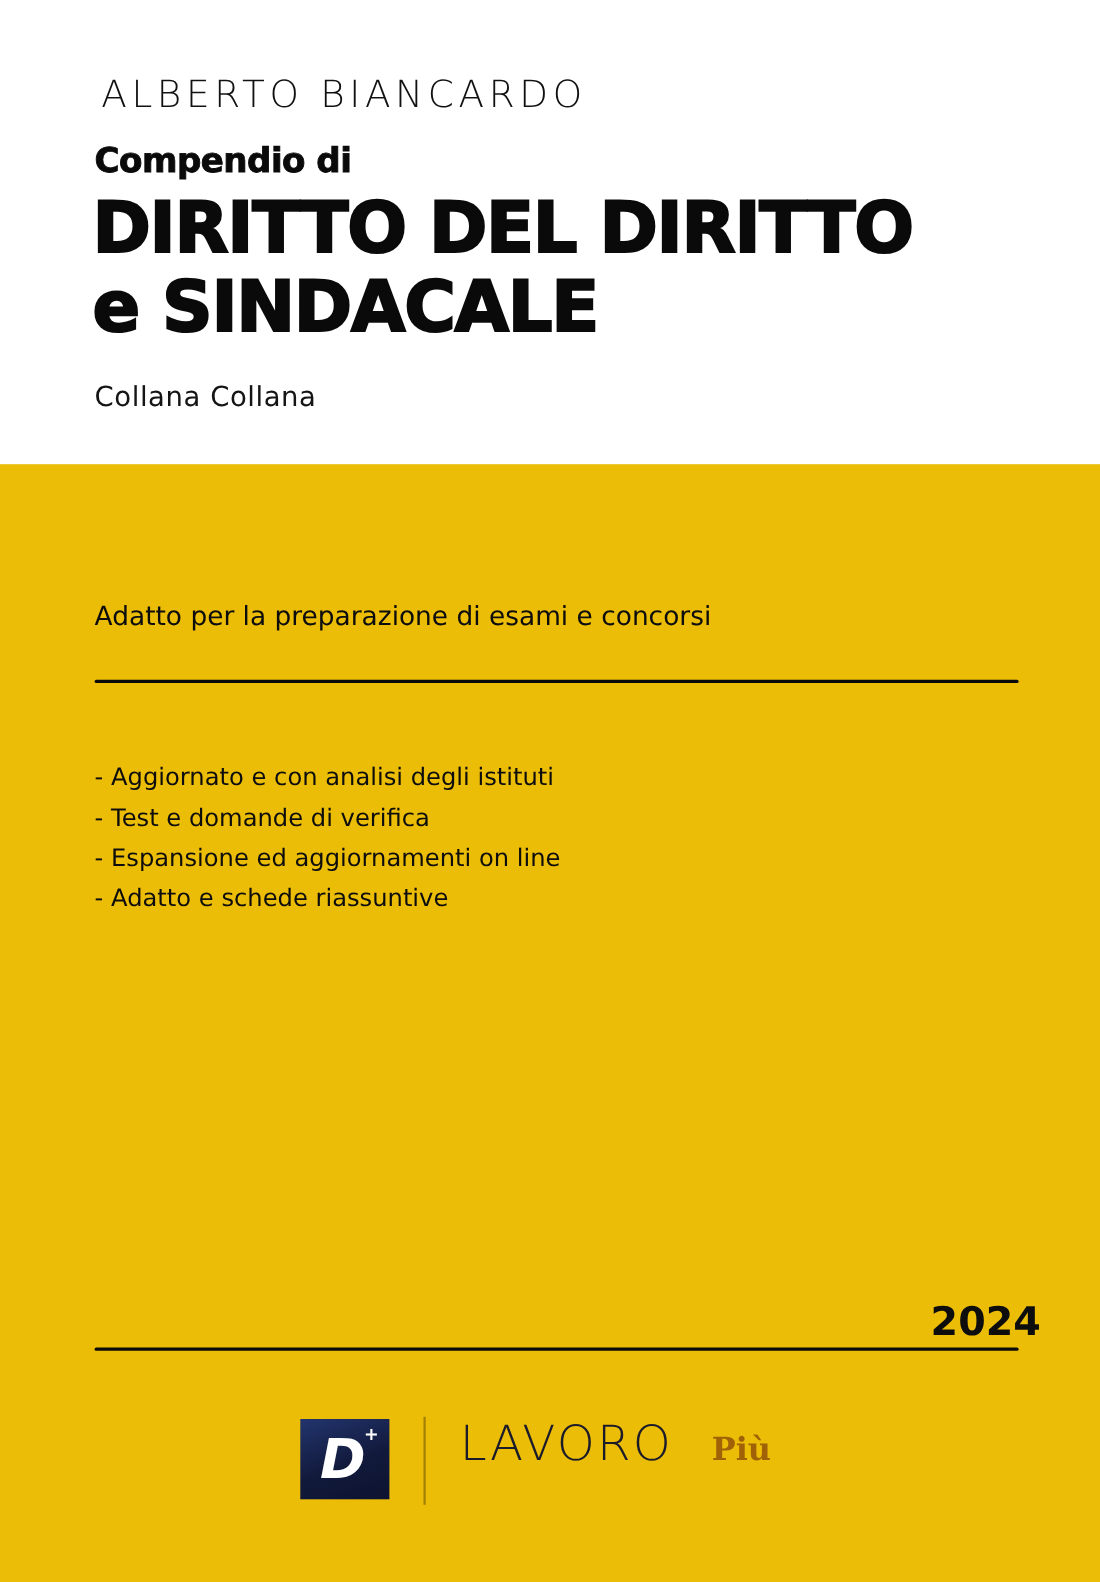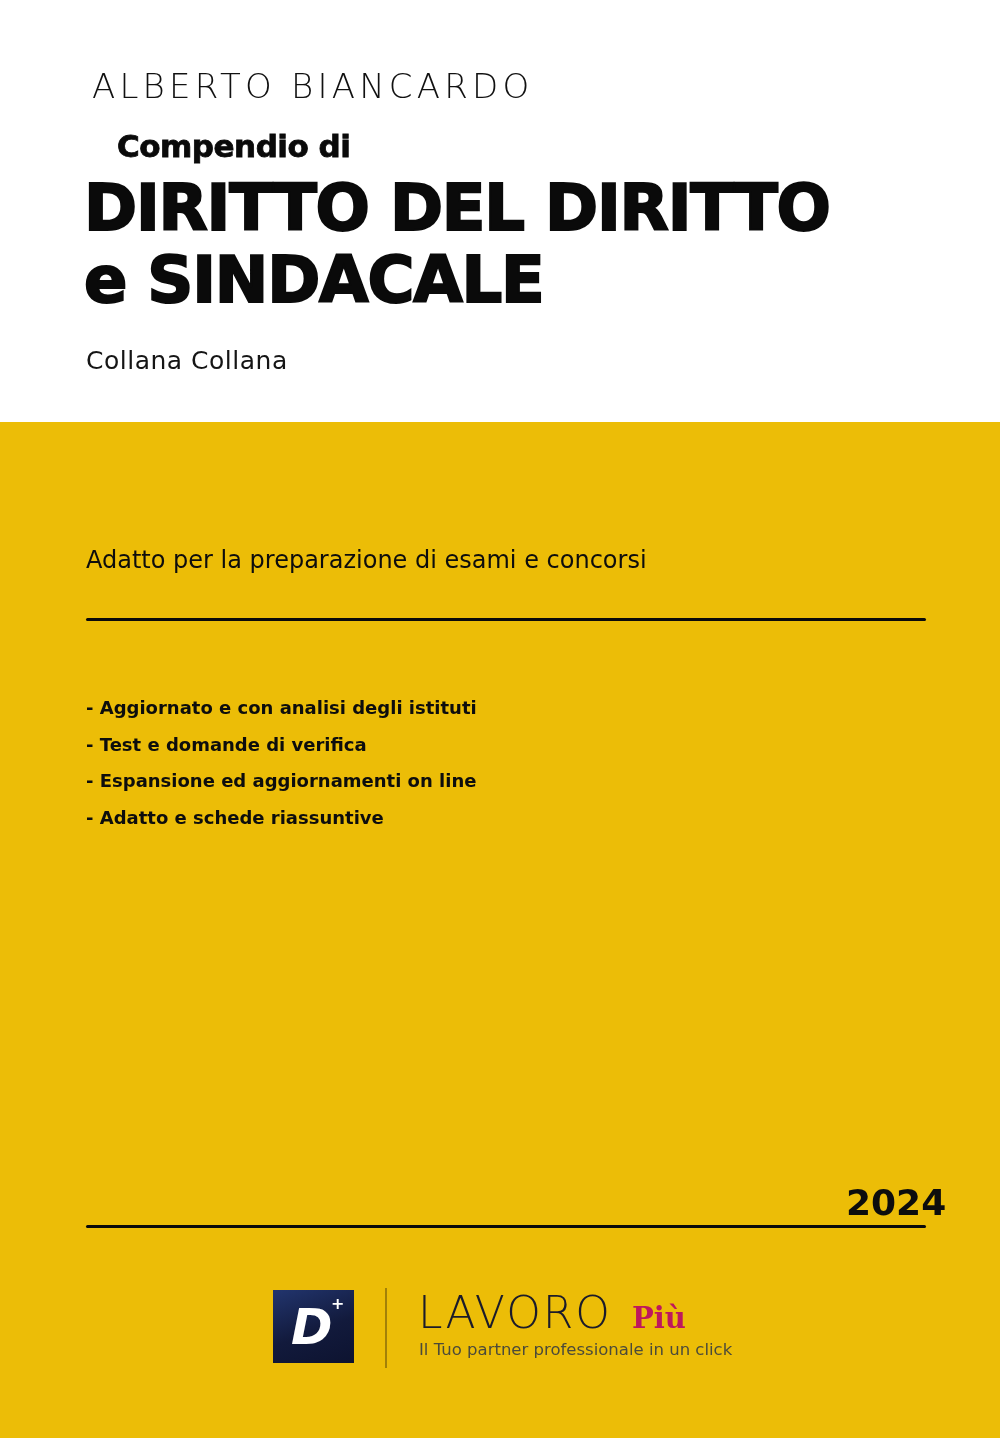--- a/index.html
+++ b/index.html
@@ -25,21 +25,20 @@
       color: #111;
       -webkit-text-stroke: 0;
     }
     .prefix {
       position: absolute; left: 86px; top: 128px;
       font-family: "DejaVu Sans", sans-serif;
       font-weight: 900;
       font-size: 31px;
       letter-spacing: -0.5px;
       color: #0a0a0a;
-      margin-left: 31px;
       -webkit-text-stroke: 0.8px #0a0a0a;
     }
     .title {
       position: absolute; left: 84px; top: 172px;
       font-family: "DejaVu Sans", sans-serif;
       font-weight: 900;
       font-size: 64px;
       line-height: 72px;
       letter-spacing: -1.2px;
       color: #0a0a0a;
@@ -66,22 +65,22 @@
     .rule {
       position: absolute; left: 86px; width: 840px; height: 3px;
       background: #0a0a0a; border-radius: 2px;
     }
     .rule.r1 { top: 618px; }
     .rule.r2 { top: 1225px; }
     .features {
       position: absolute; left: 86px; top: 690px;
       margin: 0; padding: 0; list-style: none;
       font-family: "DejaVu Sans", sans-serif;
-      font-weight: bold;
-      font-size: 18px;
+      font-weight: normal;
+      font-size: 22px;
       line-height: 36.5px;
       color: #0d0d0d;
     }
     .year {
       position: absolute; left: 846px; top: 1182px;
       font-family: "DejaVu Sans", sans-serif;
       font-weight: bold;
       font-size: 36px;
       color: #0d0d0d;
     }
@@ -115,22 +114,22 @@
       font-size: 44px;
       letter-spacing: 2px;
       color: #1b1b2a;
       white-space: nowrap;
     }
     .brand-piu {
       font-family: "DejaVu Serif", serif;
       font-weight: bold;
       font-size: 29px;
       letter-spacing: 0;
-      color: #be185d;
-      margin-left: 4px;
+      color: #a16207;
+      margin-left: 19px;
     }
     .brand-sub {
       position: absolute; left: 146px; top: 50px;
       font-family: "DejaVu Sans", sans-serif;
       font-size: 16.5px;
       color: #4b4a3a;
       white-space: nowrap;
     }
   </style>
 </head>
@@ -161,14 +160,13 @@
 <div class="year">2024</div>
 <div class="rule r2"></div>
 
 <div class="logo">
   <div class="logo-box">
     <span class="logo-d">D</span>
     <span class="logo-plus">+</span>
   </div>
   <div class="logo-sep"></div>
   <div class="brand"><span>LAVORO</span> <span class="brand-piu">Più</span></div>
-  <div class="brand-sub">Il Tuo partner professionale in un click</div>
 </div>
 
 </body></html>

